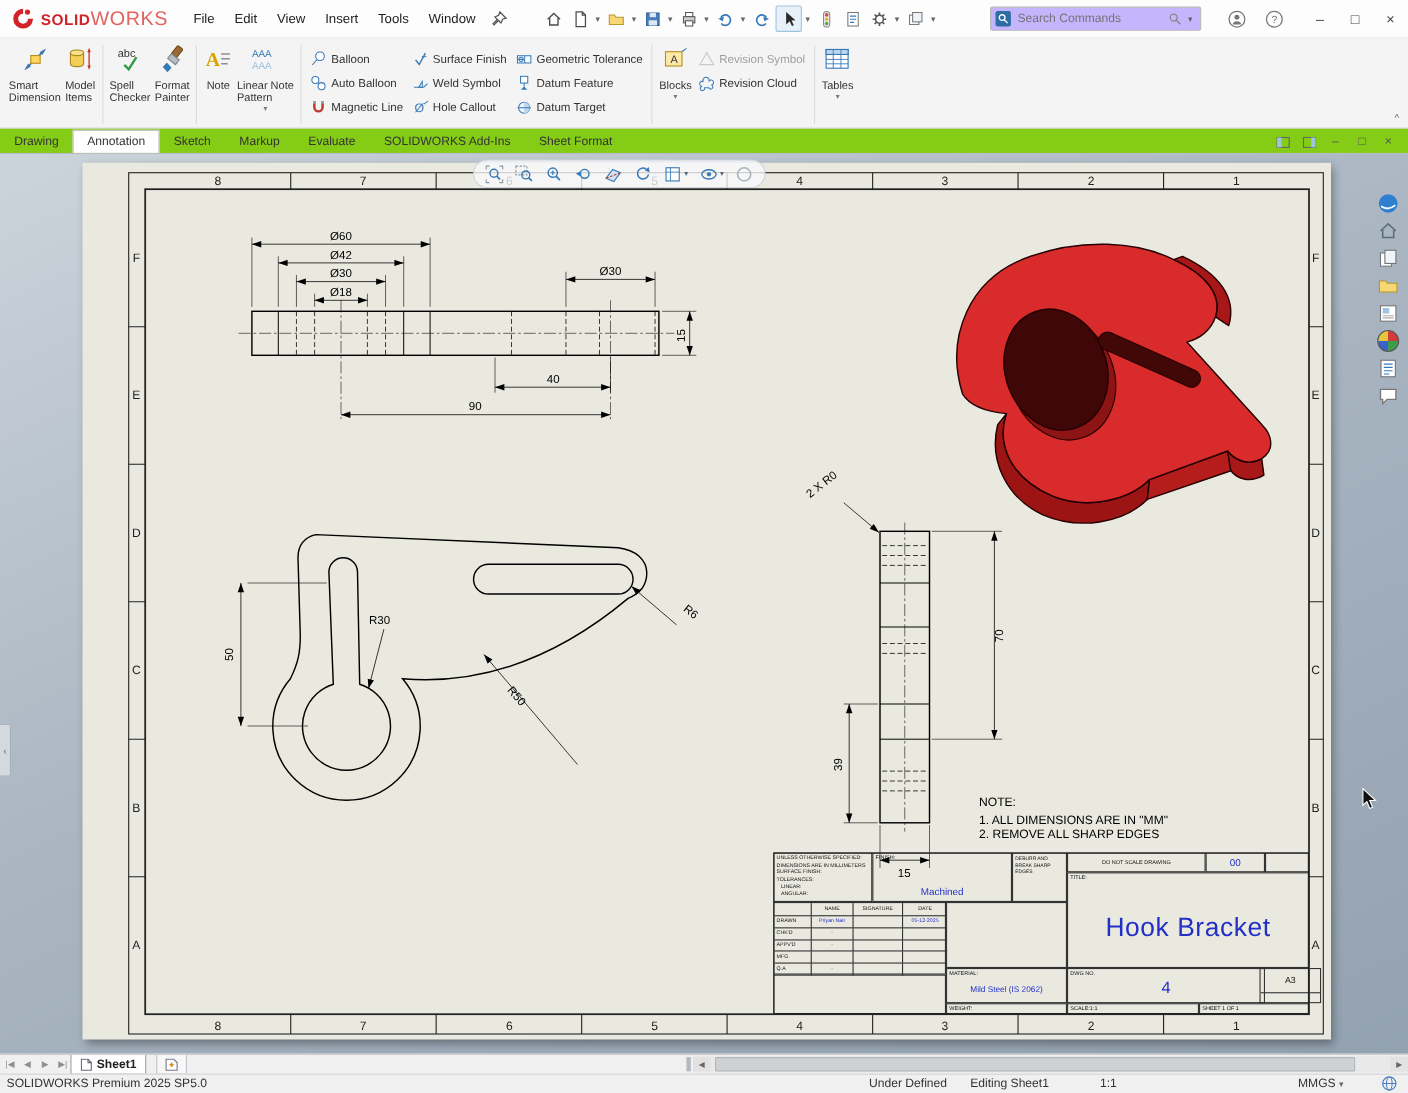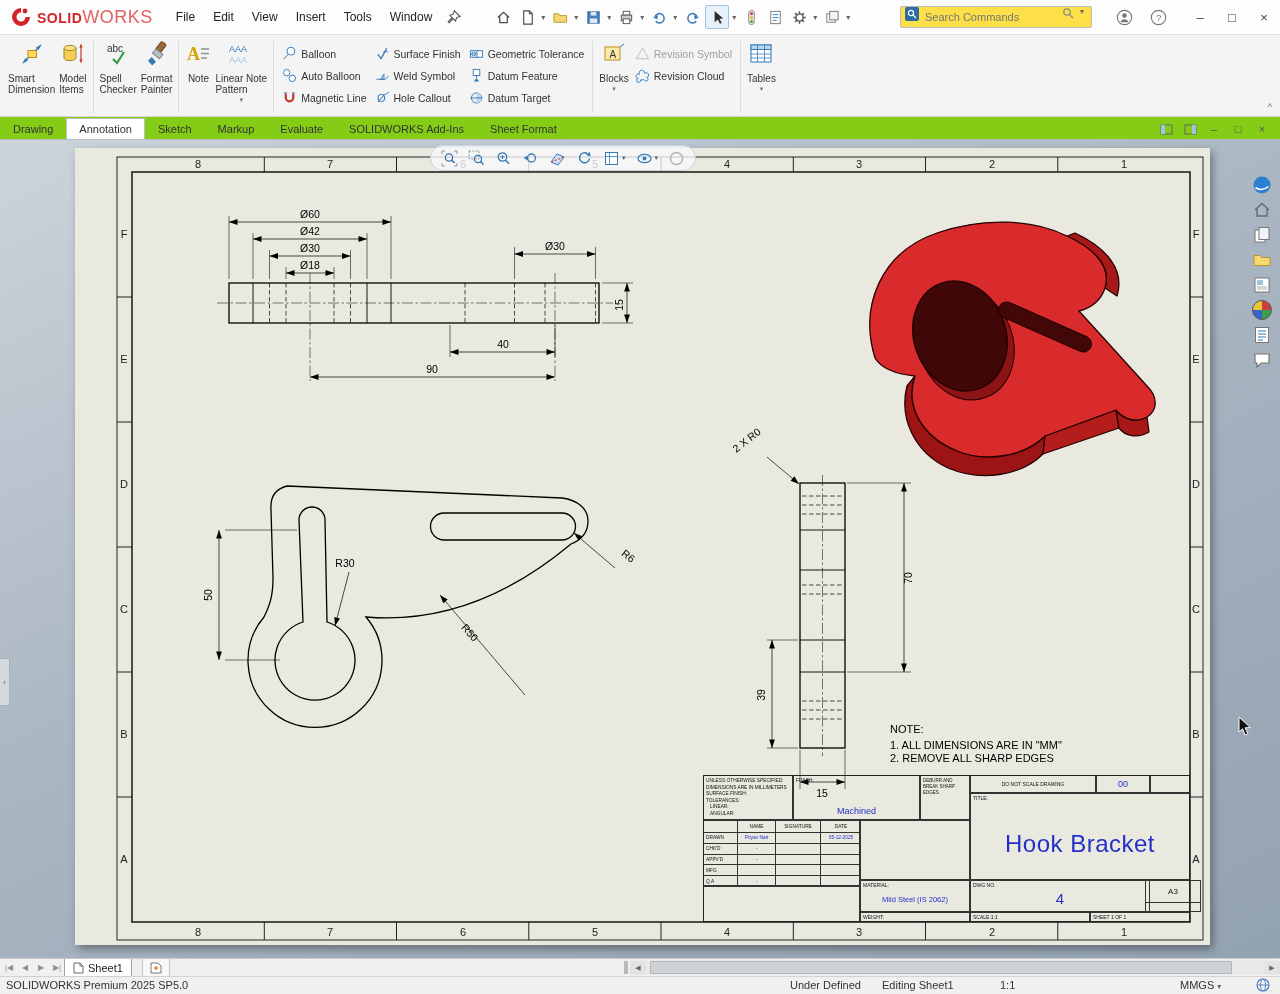--- a/index.html
+++ b/index.html
@@ -7,21 +7,21 @@
   
   #titlebar{position:absolute;left:0;top:0;width:1280px;height:35px;background:#fdfdfd;border-bottom:1px solid #e3e3e3;display:flex;align-items:center;box-sizing:border-box}
   #logo{display:flex;align-items:center;margin-left:10px;margin-right:14px}
   #logo .lb{font-size:14px;font-weight:bold;color:#d2232a;letter-spacing:.5px}
   #logo .ll{font-size:18px;color:#e2625f;letter-spacing:.5px}
   .menu{font-size:12px;color:#222;padding:0 9px;height:35px;display:flex;align-items:center;cursor:default}
   .qat{width:22px;height:22px;display:flex;align-items:center;justify-content:center;margin:0 1px}
   .qat svg{width:17px;height:17px;display:block}
   .qcaret{font-size:8px;color:#666;margin:0 1px 0 0;width:8px;text-align:center}
   .qsel{border:1px solid #9fc4e2;background:#e8f1f9;border-radius:2px}
-  #searchbox{margin-left:auto;width:182px;height:20px;border:1px solid #b9b9b9;border-radius:2px;background:#fde047;display:flex;padding:0 4px;gap:4px}
+  #searchbox{margin-left:auto;width:182px;height:20px;border:1px solid #b9b9b9;border-radius:2px;background:#c4b5fd;display:flex;align-items:center;padding:0 4px;gap:4px}
   #searchbox input{border:none;outline:none;flex:1;font-size:11px;color:#444;font-family:"Liberation Sans",sans-serif;background:transparent;min-width:0}
   .sqr{width:14px;height:14px;background:#2d6da3;border-radius:2px;display:flex;align-items:center;justify-content:center;flex:none}
   .winbtn{width:32px;height:34px;display:flex;align-items:center;justify-content:center;font-size:13px;color:#444}
   
   #ribbon{position:absolute;left:0;top:35px;width:1280px;height:82px;background:#f4f4f4;border-bottom:1px solid #d4d4d4;display:flex;align-items:stretch;padding:3px 4px 0 6px;box-sizing:border-box}
   .rsep{width:1px;background:#dcdcdc;margin:3px 4px}
   .rbl{display:flex;flex-direction:column;align-items:center;padding:3px 2px 0 2px;border-radius:2px}
   .rbl svg{width:26px;height:26px;display:block}
   .rlab{font-size:10px;line-height:11px;color:#333;margin-top:6px}
   .gcaret{font-size:7px;color:#777;line-height:7px;margin-top:1px}
@@ -64,21 +64,21 @@
   .hicon svg{width:17px;height:17px;display:block}
   .hcaret{font-size:7px;color:#567}
   
   #taskstrip{position:absolute;left:1248px;top:34px;width:28px;display:flex;flex-direction:column;gap:4px;align-items:center}
   .tp{width:21px;height:21px;display:flex;align-items:center;justify-content:center}
   .tp svg{width:20px;height:20px;display:block}
   .tpball{width:18px;height:18px;border-radius:50%;background:conic-gradient(#d23b3b 0 25%,#3b9e4a 25% 50%,#3b62c9 50% 75%,#e8c53a 75% 100%);border:1px solid #555}
   
   #bottombar{position:absolute;left:0;top:958px;width:1280px;height:18px;background:#f0f0f0;border-top:1px solid #c9c9c9;box-sizing:border-box}
   .navb{position:absolute;top:2px;width:14px;height:13px;font-size:8px;color:#8a9096;display:flex;align-items:center;justify-content:center}
-  #sheettab{position:absolute;left:64px;top:0;height:17px;background:#fff;border:1px solid #9aa0a6;border-top:none;display:flex;align-items:center;padding:0 8px;gap:4px;font-size:11px;font-weight:normal;color:#222}
+  #sheettab{position:absolute;left:64px;top:0;height:17px;background:#fff;border:1px solid #9aa0a6;border-top:none;display:flex;align-items:center;padding:0 8px;gap:4px;font-size:11px;font-weight:bold;color:#222}
   #addsheettab{position:absolute;left:142px;top:0;height:17px;width:26px;border:1px solid #c3c7cb;border-top:none;display:flex;align-items:center;justify-content:center;background:#f7f7f7}
   #hscroll{position:absolute;left:630px;top:1px;width:650px;height:15px;background:#e9e9e9}
   #hthumb{position:absolute;left:20px;top:1px;width:582px;height:13px;background:#cfd2d5;border:1px solid #b3b7ba;box-sizing:border-box;border-radius:1px}
   .scrarw{position:absolute;top:1px;width:16px;height:13px;font-size:7px;color:#666;display:flex;align-items:center;justify-content:center;background:#e2e2e2}
   #statusbar{position:absolute;left:0;top:976px;width:1280px;height:18px;background:#f0f0f0;border-top:1px solid #d2d2d2;font-size:11px;color:#333;box-sizing:border-box}
   .st{position:absolute;top:2px;white-space:nowrap}
   
   #leftpaneltab{position:absolute;left:0;top:518px;width:9px;height:46px;background:#d3d9de;border:1px solid #a8b0b8;border-left:none;font-size:8px;color:#556;display:flex;align-items:center;justify-content:center}
 </style>
 </head>

